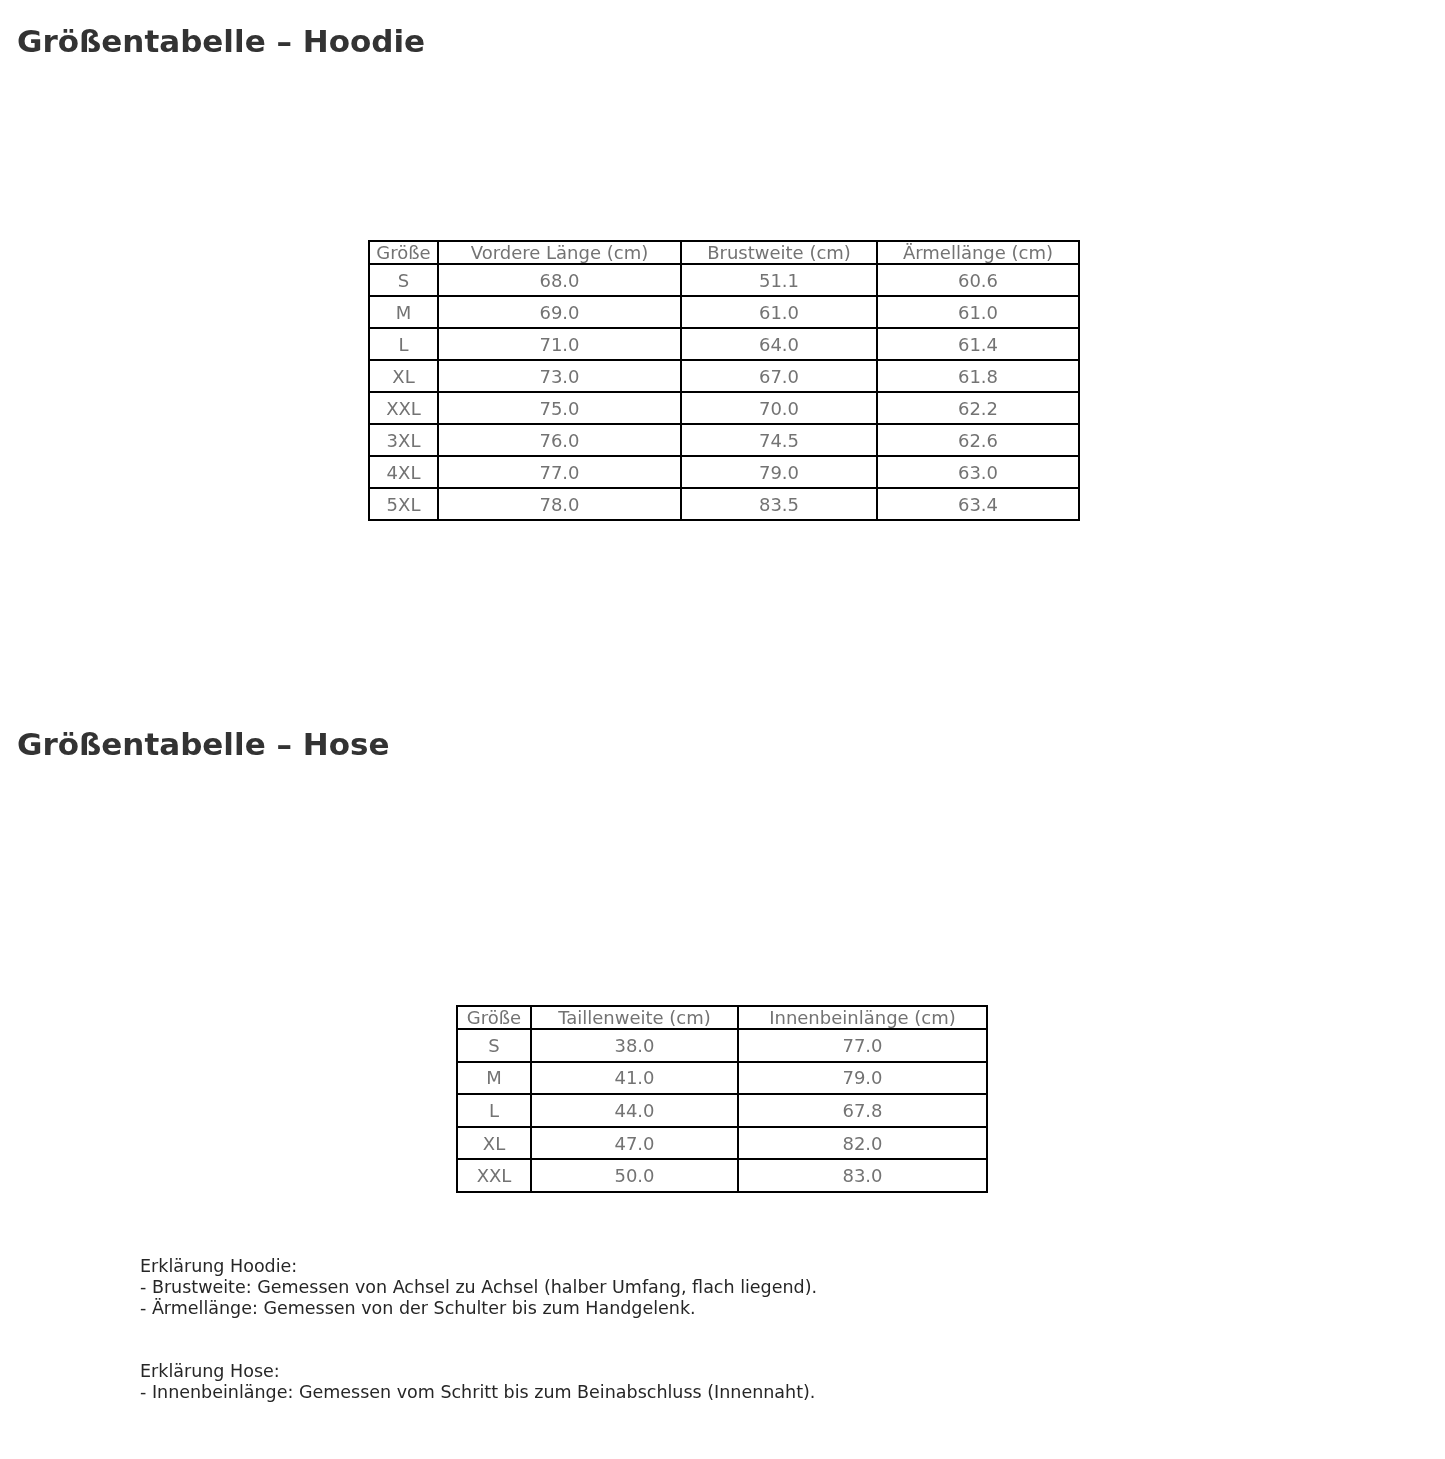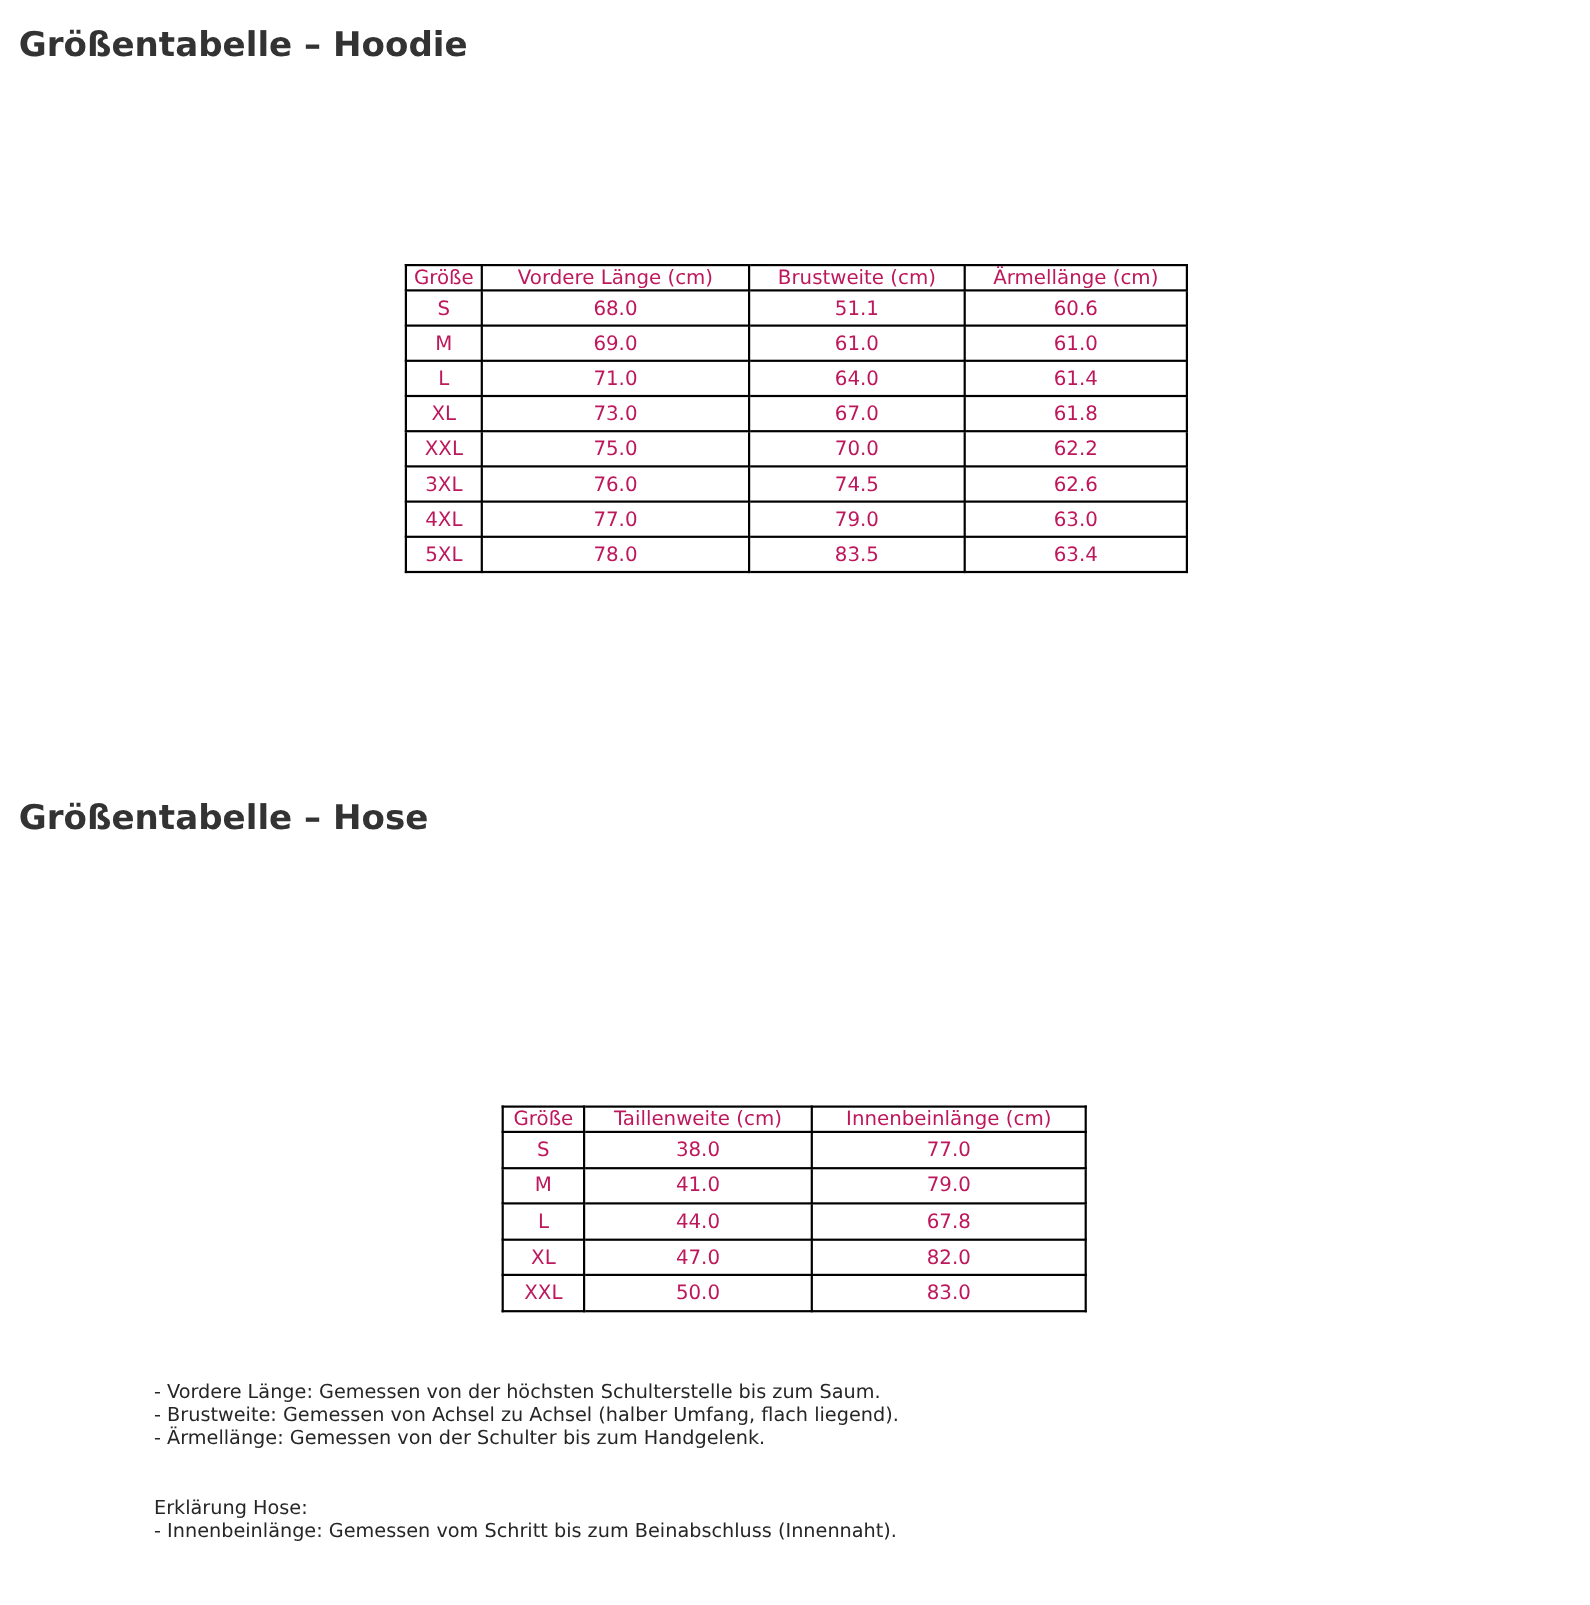--- a/index.html
+++ b/index.html
@@ -20,21 +20,21 @@
     white-space: nowrap;
   }
   #hoodie-title { top: 23px; }
   #hose-title  { top: 726px; }
 
   table.size-table {
     position: absolute;
     border-collapse: collapse;
     table-layout: fixed;
     font-size: 18px;
-    color: #be185d;
+    color: #737373;
     text-align: center;
   }
   table.size-table th,
   table.size-table td {
     border: 2px solid #000000;
     font-weight: normal;
     text-align: center;
     padding: 0;
     white-space: nowrap;
     overflow: hidden;
@@ -172,21 +172,21 @@
       </tr>
       <tr>
         <td>XXL</td>
         <td>50.0</td>
         <td>83.0</td>
       </tr>
     </tbody>
   </table>
 
 <div id="notes-hoodie" class="notes-block">
-  <div>- Vordere Länge: Gemessen von der höchsten Schulterstelle bis zum Saum.</div>
+  <div>Erklärung Hoodie:</div>
   <div>- Brustweite: Gemessen von Achsel zu Achsel (halber Umfang, flach liegend).</div>
   <div>- Ärmellänge: Gemessen von der Schulter bis zum Handgelenk.</div>
 </div>
 
 <div id="notes-hose" class="notes-block">
   <div>Erklärung Hose:</div>
   <div>- Innenbeinlänge: Gemessen vom Schritt bis zum Beinabschluss (Innennaht).</div>
 </div>
 
 </body></html>

